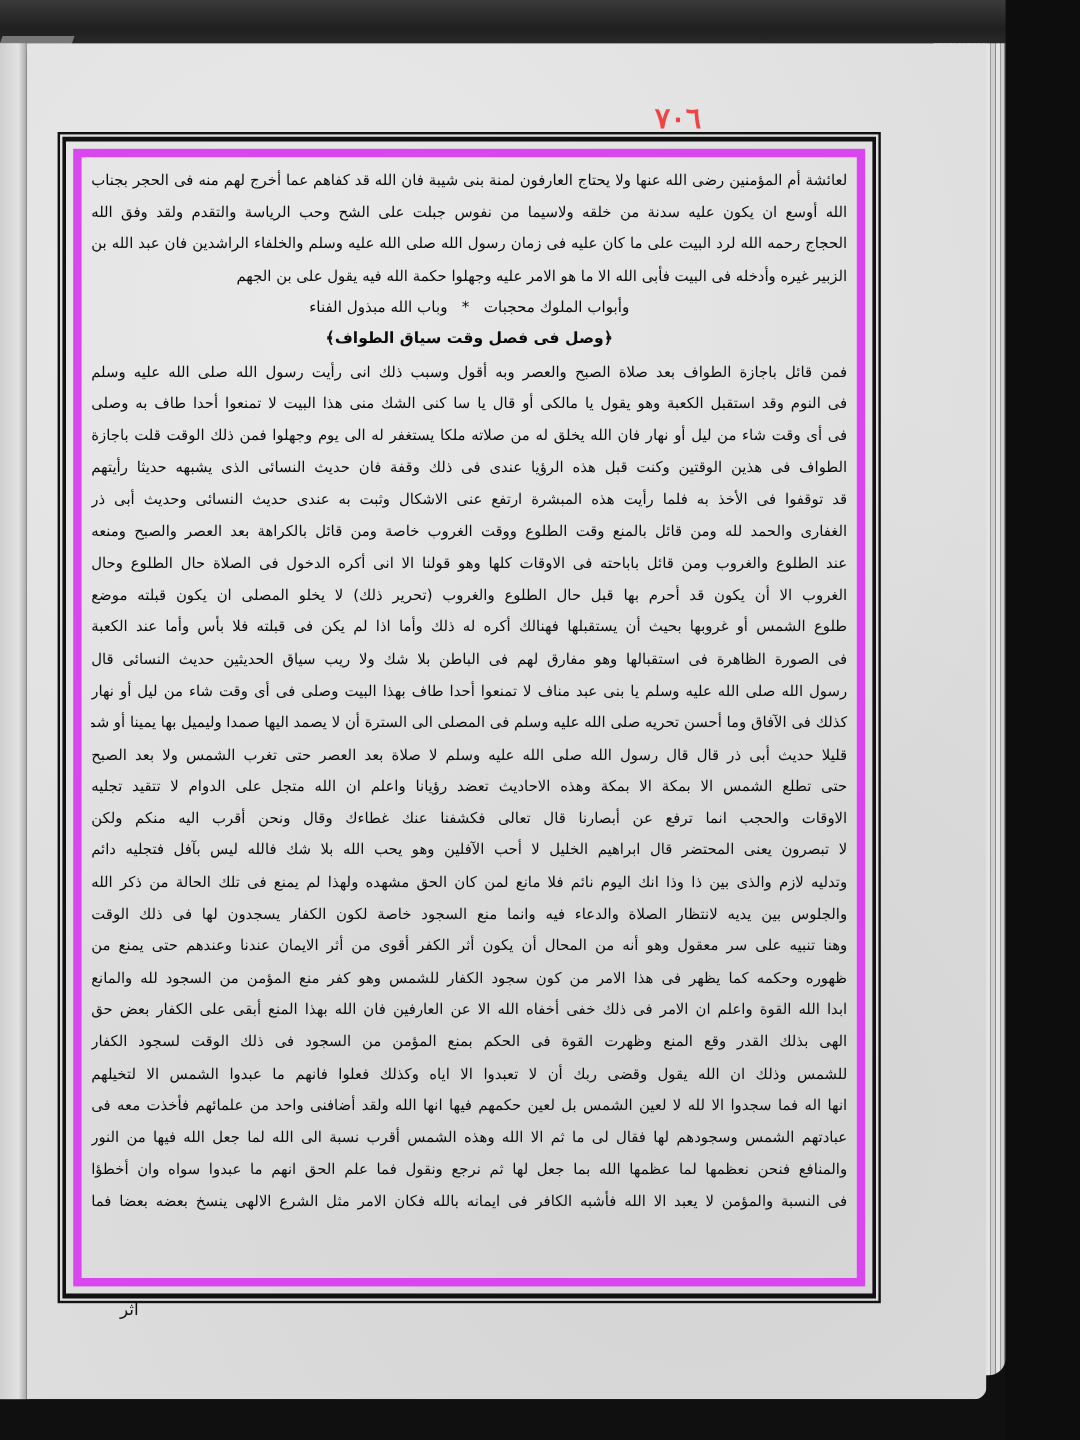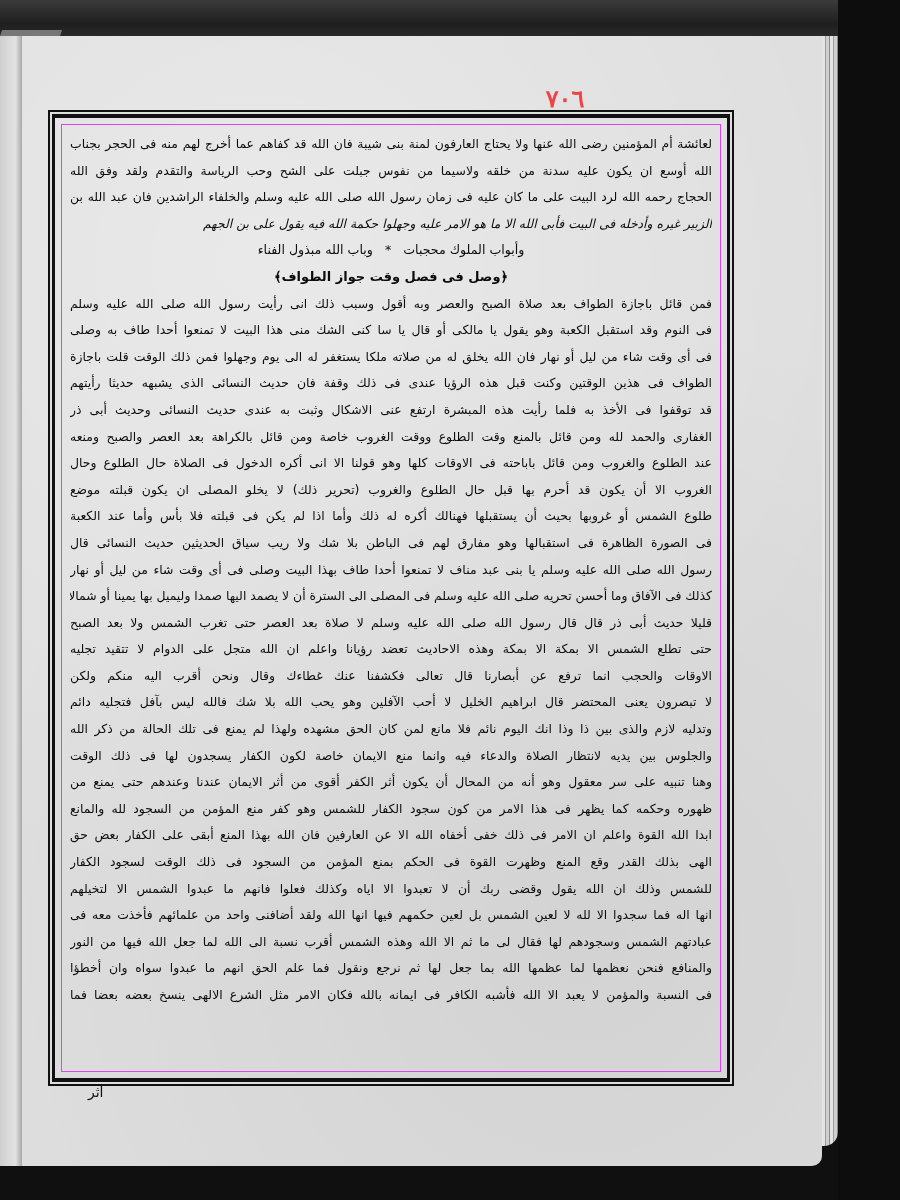--- a/index.html
+++ b/index.html
@@ -50,37 +50,37 @@
   }
   
   .frame {
     position:absolute; left:52px; top:114px; width:672px; height:960px;
     border:3px solid #111;
     box-shadow: 0 0 0 2px #dedede, 0 0 0 4px #111;
     border-top-width:4px; border-bottom-width:4px;
   }
   .frame-inner {
     position:absolute; left:6px; top:6px; right:6px; bottom:6px;
-    border:1px solid #d946ef;
+    border:7px solid #d946ef;
     padding:6px 8px 0 8px;
     direction:rtl;
     font-family:"DejaVu Sans", sans-serif;
     font-size:12.4px; color:#0c0c0c;
     line-height:26.6px;
   }
   .text-line {
     display:block; white-space:nowrap; overflow:hidden;
     text-align:justify; text-align-last:justify;
     height:26.6px;
   }
   .text-line.center { text-align:right; text-align-last:center; }
   .verse { font-size:12.6px; }
   .section-heading { font-weight:bold; font-size:13px; }
   .catchword {
-    position:absolute; left:88px; top:1084px; font-size:14px; color:#111;
+    position:absolute; left:100px; top:1084px; font-size:14px; color:#111;
     direction:rtl;
   }
 </style>
 </head>
 <body>
 
 <div class="book-top"></div>
 <div class="cover-corner"></div>
 <div class="left-page"></div>
 <div class="page-edges"></div>
@@ -88,48 +88,48 @@
 
 <div class="page"></div>
 
 <div class="page-number">٧٠٦</div>
 
 <div class="frame">
   <div class="frame-inner">
     <span class="text-line">لعائشة أم المؤمنين رضى الله عنها ولا يحتاج العارفون لمنة بنى شيبة فان الله قد كفاهم عما أخرج لهم منه فى الحجر بجناب</span>
     <span class="text-line">الله أوسع ان يكون عليه سدنة من خلقه ولاسيما من نفوس جبلت على الشح وحب الرياسة والتقدم ولقد وفق الله</span>
     <span class="text-line">الحجاج رحمه الله لرد البيت على ما كان عليه فى زمان رسول الله صلى الله عليه وسلم والخلفاء الراشدين فان عبد الله بن</span>
-    <span class="text-line" style="text-align:right;text-align-last:right;font-style:italic;">الزبير غيره وأدخله فى البيت فأبى الله الا ما هو الامر عليه وجهلوا حكمة الله فيه يقول على بن الجهم</span>
+    <span class="text-line" style="text-align:right;text-align-last:right;">الزبير غيره وأدخله فى البيت فأبى الله الا ما هو الامر عليه وجهلوا حكمة الله فيه يقول على بن الجهم</span>
 
     <span class="text-line center verse">
       <span>وأبواب الملوك محجبات</span>
       &nbsp;&nbsp;<span>*</span>&nbsp;&nbsp;
       <span>وباب الله مبذول الفناء</span>
     </span>
 
-    <span class="text-line center section-heading">﴿وصل فى فصل وقت جواز الطواف﴾</span>
+    <span class="text-line center section-heading">﴿وصل فى فصل وقت سياق الطواف﴾</span>
 
     <span class="text-line">فمن قائل باجازة الطواف بعد صلاة الصبح والعصر وبه أقول وسبب ذلك انى رأيت رسول الله صلى الله عليه وسلم</span>
     <span class="text-line">فى النوم وقد استقبل الكعبة وهو يقول يا مالكى أو قال يا سا كنى الشك منى هذا البيت لا تمنعوا أحدا طاف به وصلى</span>
     <span class="text-line">فى أى وقت شاء من ليل أو نهار فان الله يخلق له من صلاته ملكا يستغفر له الى يوم وجهلوا فمن ذلك الوقت قلت باجازة</span>
     <span class="text-line">الطواف فى هذين الوقتين وكنت قبل هذه الرؤيا عندى فى ذلك وقفة فان حديث النسائى الذى يشبهه حديثا رأيتهم</span>
     <span class="text-line">قد توقفوا فى الأخذ به فلما رأيت هذه المبشرة ارتفع عنى الاشكال وثبت به عندى حديث النسائى وحديث أبى ذر</span>
     <span class="text-line">الغفارى والحمد لله ومن قائل بالمنع وقت الطلوع ووقت الغروب خاصة ومن قائل بالكراهة بعد العصر والصبح ومنعه</span>
     <span class="text-line">عند الطلوع والغروب ومن قائل باباحته فى الاوقات كلها وهو قولنا الا انى أكره الدخول فى الصلاة حال الطلوع وحال</span>
     <span class="text-line">الغروب الا أن يكون قد أحرم بها قبل حال الطلوع والغروب (تحرير ذلك) لا يخلو المصلى ان يكون قبلته موضع</span>
     <span class="text-line">طلوع الشمس أو غروبها بحيث أن يستقبلها فهنالك أكره له ذلك وأما اذا لم يكن فى قبلته فلا بأس وأما عند الكعبة</span>
     <span class="text-line">فى الصورة الظاهرة فى استقبالها وهو مفارق لهم فى الباطن بلا شك ولا ريب سياق الحديثين حديث النسائى قال</span>
     <span class="text-line">رسول الله صلى الله عليه وسلم يا بنى عبد مناف لا تمنعوا أحدا طاف بهذا البيت وصلى فى أى وقت شاء من ليل أو نهار</span>
     <span class="text-line">كذلك فى الآفاق وما أحسن تحريه صلى الله عليه وسلم فى المصلى الى السترة أن لا يصمد اليها صمدا وليميل بها يمينا أو شمالا</span>
     <span class="text-line">قليلا حديث أبى ذر قال قال رسول الله صلى الله عليه وسلم لا صلاة بعد العصر حتى تغرب الشمس ولا بعد الصبح</span>
     <span class="text-line">حتى تطلع الشمس الا بمكة الا بمكة وهذه الاحاديث تعضد رؤيانا واعلم ان الله متجل على الدوام لا تتقيد تجليه</span>
     <span class="text-line">الاوقات والحجب انما ترفع عن أبصارنا قال تعالى فكشفنا عنك غطاءك وقال ونحن أقرب اليه منكم ولكن</span>
     <span class="text-line">لا تبصرون يعنى المحتضر قال ابراهيم الخليل لا أحب الآفلين وهو يحب الله بلا شك فالله ليس بآفل فتجليه دائم</span>
     <span class="text-line">وتدليه لازم والذى بين ذا وذا انك اليوم نائم فلا مانع لمن كان الحق مشهده ولهذا لم يمنع فى تلك الحالة من ذكر الله</span>
-    <span class="text-line">والجلوس بين يديه لانتظار الصلاة والدعاء فيه وانما منع الايمان خاصة لكون الكفار يسجدون لها فى ذلك الوقت</span>
+    <span class="text-line">والجلوس بين يديه لانتظار الصلاة والدعاء فيه وانما منع السجود خاصة لكون الكفار يسجدون لها فى ذلك الوقت</span>
     <span class="text-line">وهنا تنبيه على سر معقول وهو أنه من المحال أن يكون أثر الكفر أقوى من أثر الايمان عندنا وعندهم حتى يمنع من</span>
     <span class="text-line">ظهوره وحكمه كما يظهر فى هذا الامر من كون سجود الكفار للشمس وهو كفر منع المؤمن من السجود لله والمانع</span>
     <span class="text-line">ابدا الله القوة واعلم ان الامر فى ذلك خفى أخفاه الله الا عن العارفين فان الله بهذا المنع أبقى على الكفار بعض حق</span>
     <span class="text-line">الهى بذلك القدر وقع المنع وظهرت القوة فى الحكم بمنع المؤمن من السجود فى ذلك الوقت لسجود الكفار</span>
     <span class="text-line">للشمس وذلك ان الله يقول وقضى ربك أن لا تعبدوا الا اياه وكذلك فعلوا فانهم ما عبدوا الشمس الا لتخيلهم</span>
     <span class="text-line">انها اله فما سجدوا الا لله لا لعين الشمس بل لعين حكمهم فيها انها الله ولقد أضافنى واحد من علمائهم فأخذت معه فى</span>
     <span class="text-line">عبادتهم الشمس وسجودهم لها فقال لى ما ثم الا الله وهذه الشمس أقرب نسبة الى الله لما جعل الله فيها من النور</span>
     <span class="text-line">والمنافع فنحن نعظمها لما عظمها الله بما جعل لها ثم نرجع ونقول فما علم الحق انهم ما عبدوا سواه وان أخطؤا</span>
     <span class="text-line">فى النسبة والمؤمن لا يعبد الا الله فأشبه الكافر فى ايمانه بالله فكان الامر مثل الشرع الالهى ينسخ بعضه بعضا فما</span>
   </div>

